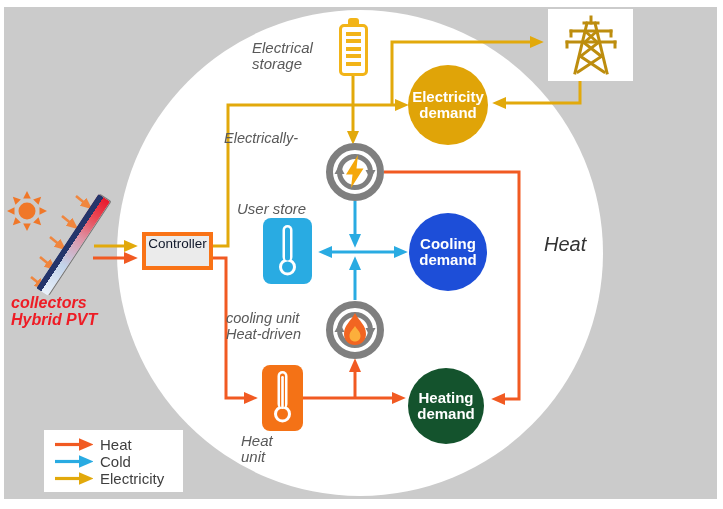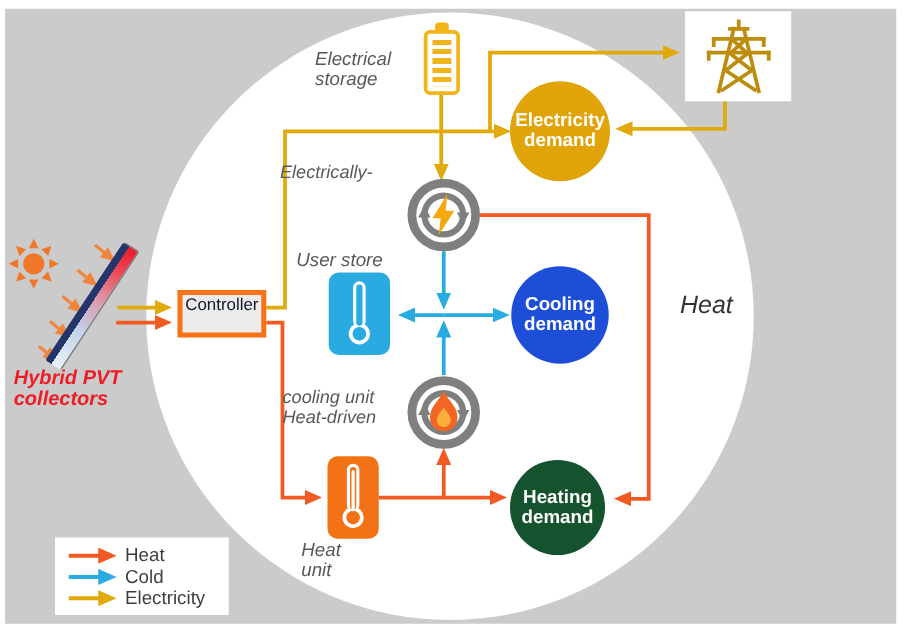--- a/index.html
+++ b/index.html
@@ -123,22 +123,22 @@
       <line x1="62" y1="216" x2="73" y2="225" marker-end="url(#ms)"></line>
       <line x1="50" y1="237" x2="61" y2="246" marker-end="url(#ms)"></line>
       <line x1="40" y1="257" x2="51" y2="266" marker-end="url(#ms)"></line>
       <line x1="31" y1="277" x2="41" y2="285" marker-end="url(#ms)"></line>
     </g>
   </svg>
 
   <div class="pvt-panel"></div>
 
   <div class="label pvt-label">
+    <span>collectors</span>
     <span>Hybrid PVT</span>
-    <span>collectors</span>
   </div>
 
   <div class="controller">
     <span>Controller</span>
   </div>
 
   <div class="label es-label">
     <span>Electrical</span>
     <span>storage</span>
   </div>

